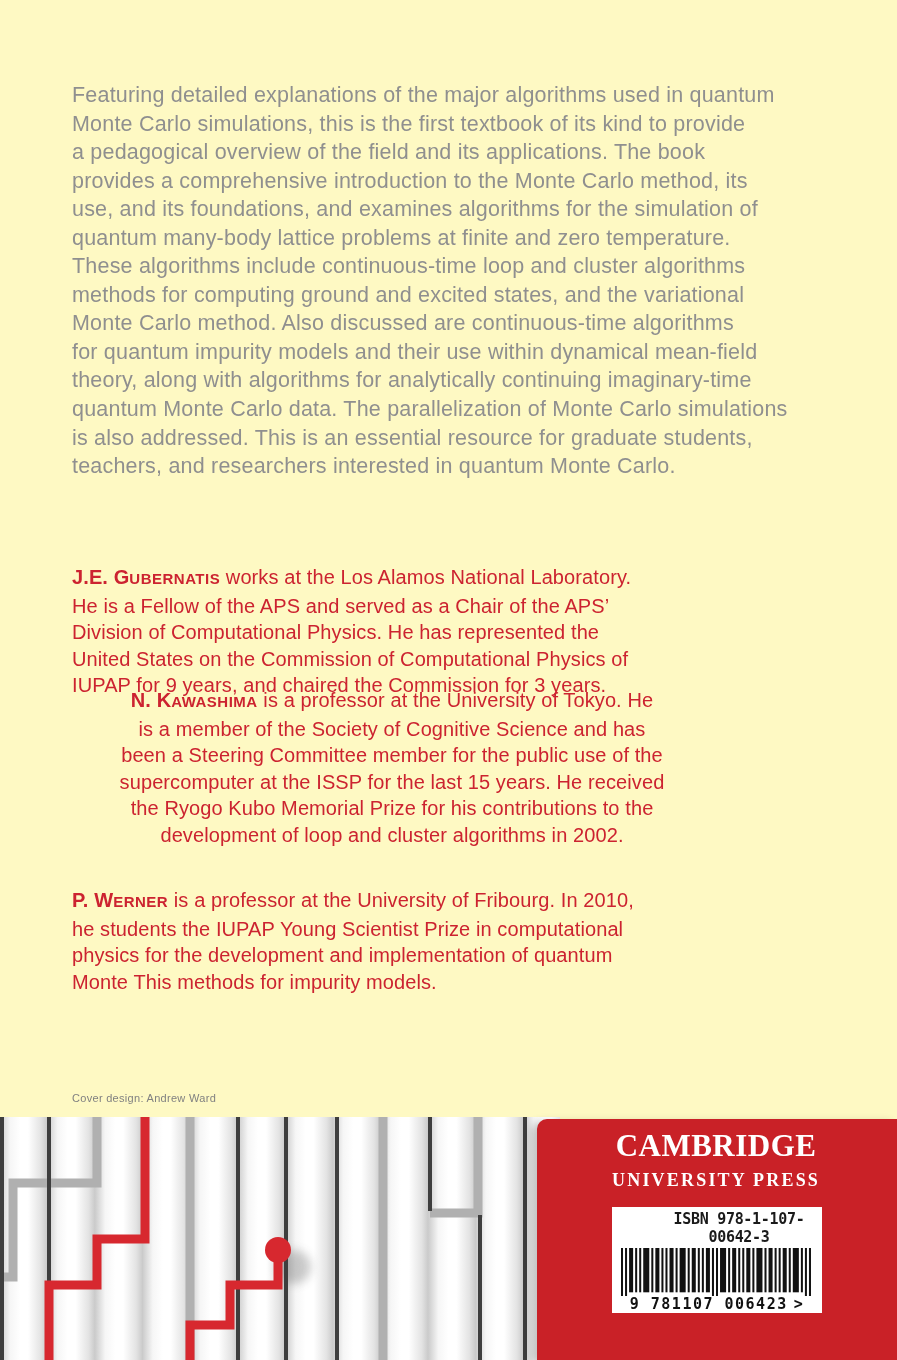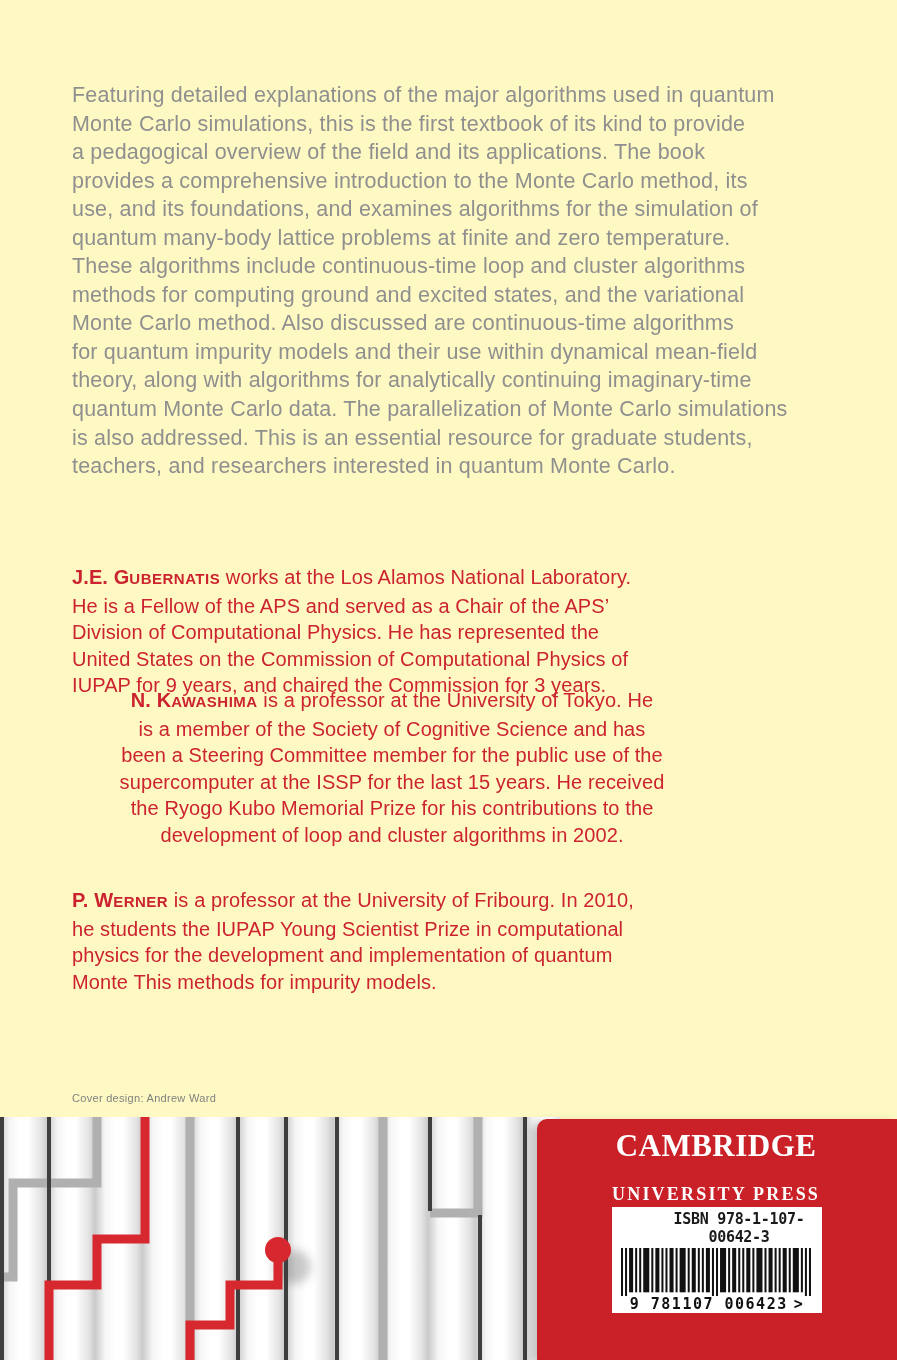--- a/index.html
+++ b/index.html
@@ -48,21 +48,21 @@
     background:#c92127; border-top-left-radius:10px;
     box-shadow:-6px 3px 9px rgba(0,0,0,0.22);
   }
   .logo { position:absolute; left:75px; top:11px; color:#ffffff; }
   .logo-name {
     font-family:"Liberation Serif", serif; font-weight:bold;
     font-size:31px; line-height:1.05; letter-spacing:0.5px;
   }
   .logo-sub {
     font-family:"Liberation Serif", serif; font-weight:bold;
-    font-size:18px; letter-spacing:2.2px; margin-top:21px;
+    font-size:18px; letter-spacing:2.2px; margin-top:7px;
   }
   .logo-url { font-weight:bold; font-size:16.5px; margin-top:22px; letter-spacing:0.2px; }
   .isbn-box {
     position:absolute; left:75px; top:88px; width:210px; height:106px;
     background:#ffffff; box-sizing:border-box; padding-top:3px;
     display:flex; flex-direction:column; align-items:center;
   }
   .isbn-label {
     font-family:"DejaVu Sans Mono", monospace; font-weight:bold;
     font-size:15px; color:#1a1a1a; letter-spacing:-0.3px;margin-left:44px;

